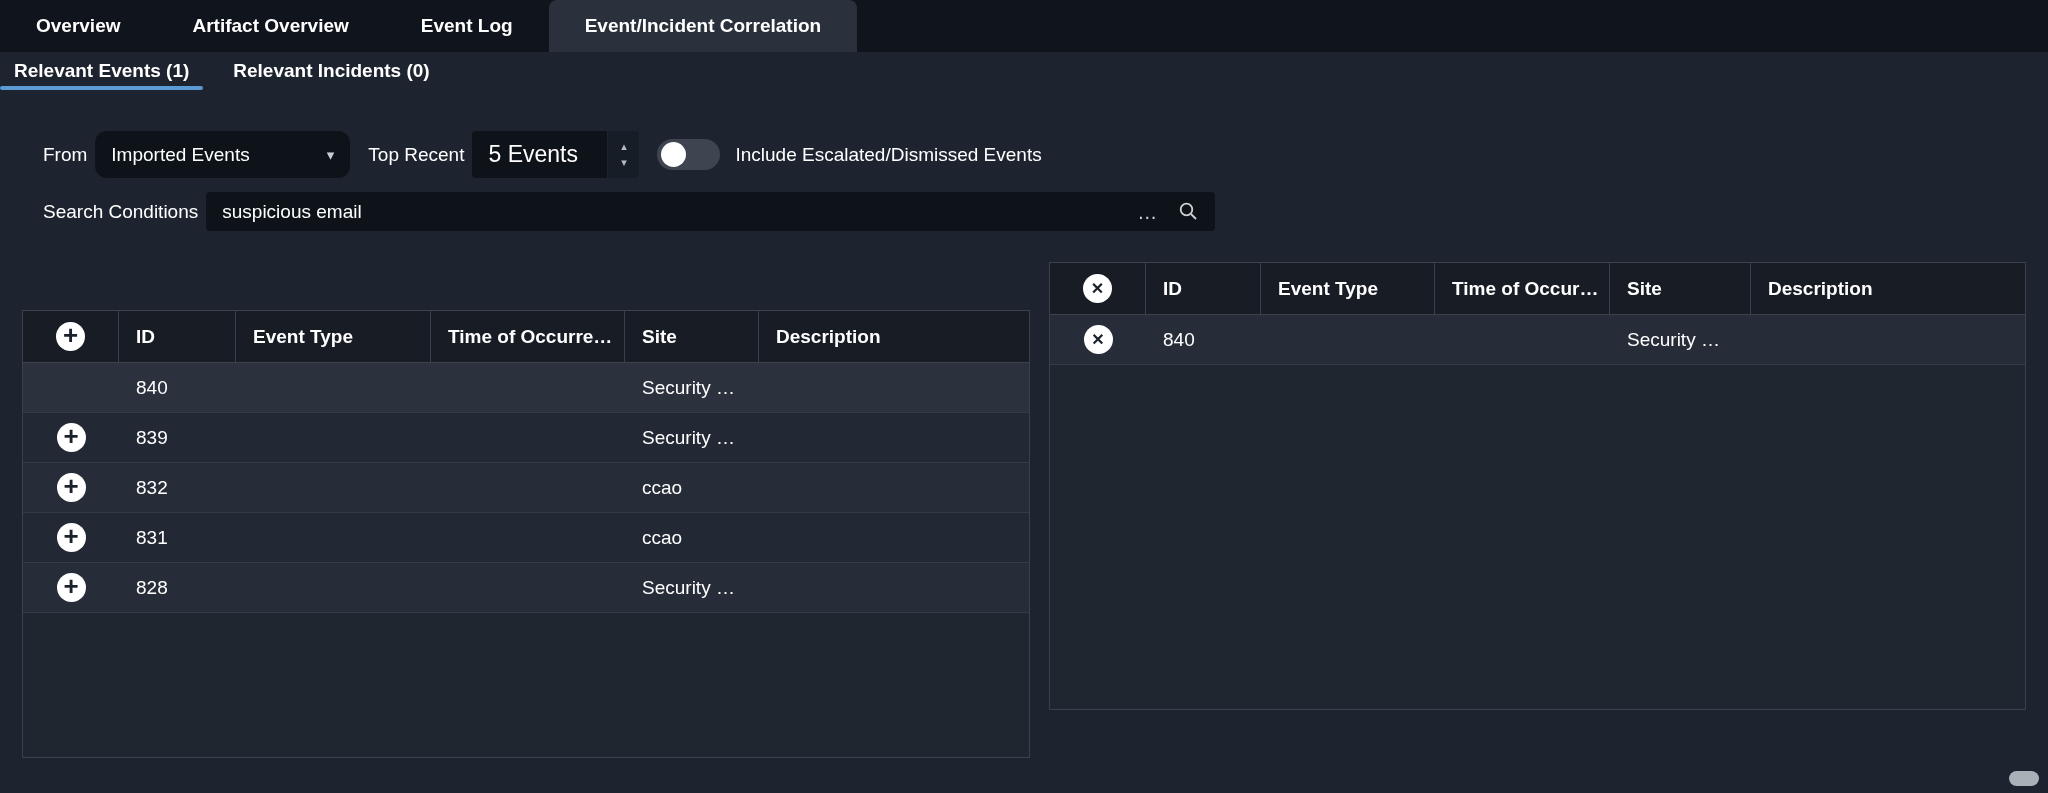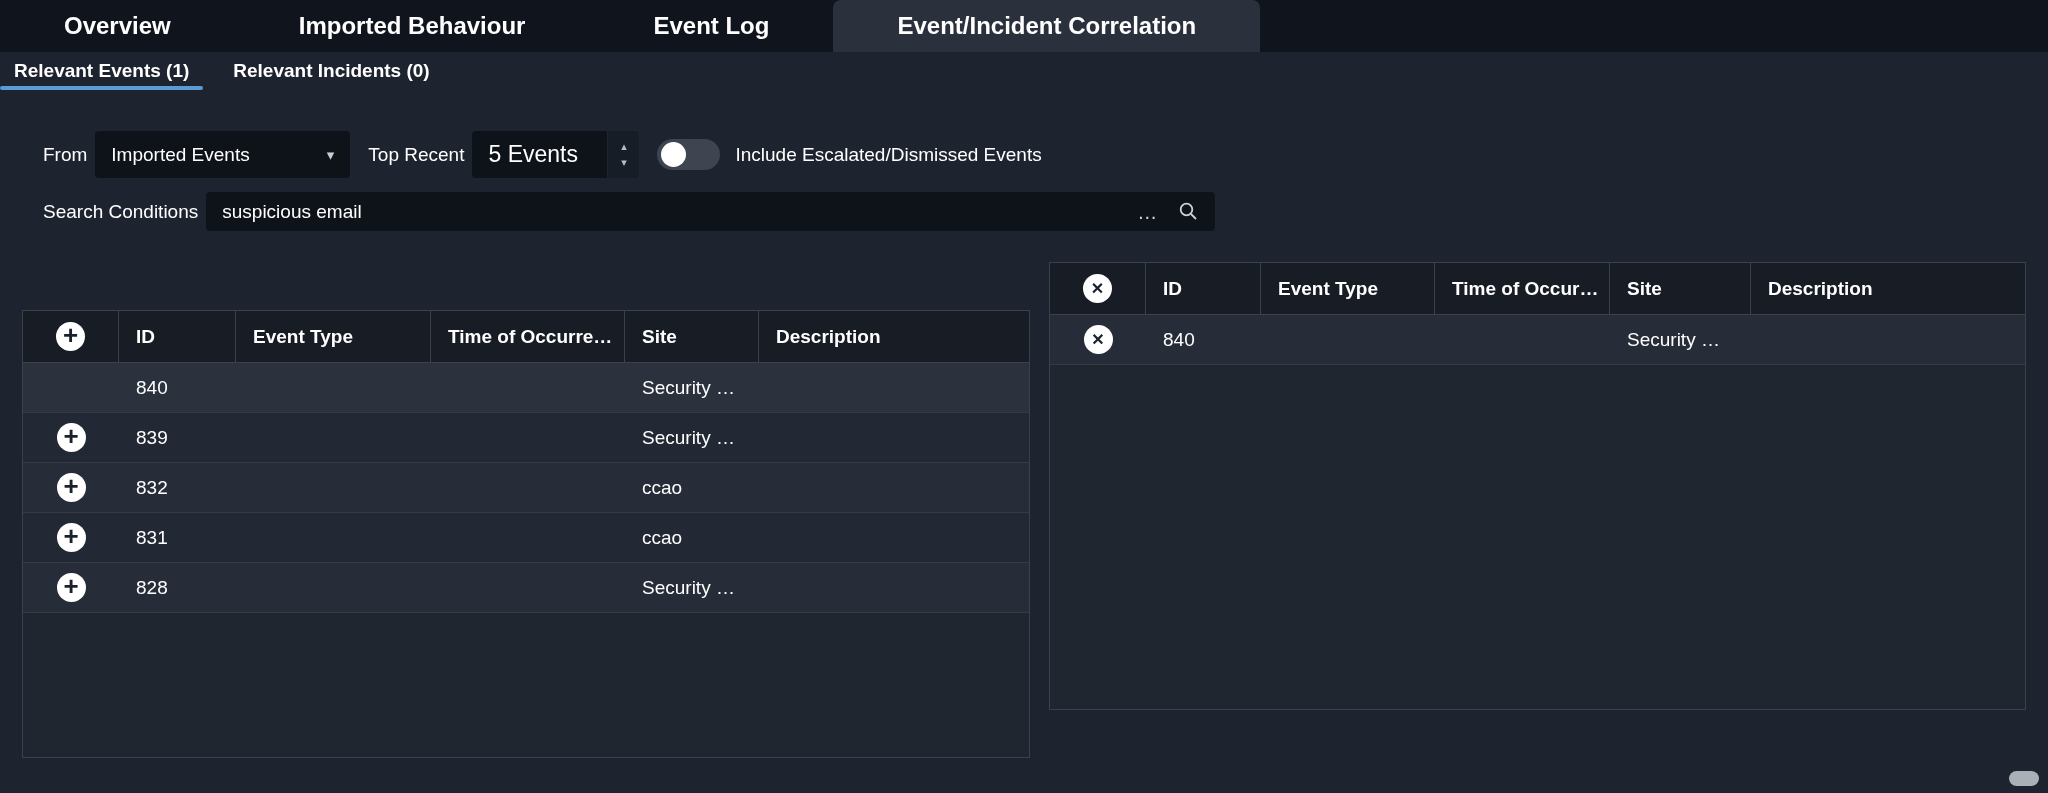--- a/index.html
+++ b/index.html
@@ -8,43 +8,43 @@
     font-family:"Liberation Sans", sans-serif;
     background:#1e242f;
     color:#ffffff;
     overflow:hidden;
   }
   .app { position:relative; width:2048px; height:793px; background:#1e242f; overflow:hidden; }
 
   
   .topbar { height:52px; background:#10141c; display:flex; align-items:stretch; }
   .tab {
-    display:flex; align-items:center; padding:0 64px;
-    font-size:24px; font-weight:700; white-space:nowrap; cursor:default;
+    display:flex; align-items:center; padding:0 36px;
+    font-size:19px; font-weight:700; white-space:nowrap; cursor:default;
   }
   .tab.active { background:#2b313c; border-radius:8px 8px 0 0; }
 
   
   .subbar { height:38px; display:flex; align-items:stretch; background:#1e242f; }
   .subtab {
     position:relative; display:flex; align-items:center; padding:0 14px;
     font-size:19px; font-weight:700; white-space:nowrap; cursor:default; margin-right:16px;
   }
   .subtab.active::after {
     content:""; position:absolute; left:0; right:0; bottom:0; height:4px;
     background:#5b9bd5; border-radius:2px;
   }
 
   
   .content { padding:0 22px; }
 
   .filter-row { margin-top:41px; margin-left:21px; display:flex; align-items:center; height:47px; }
   .flabel { font-size:19px; white-space:nowrap; }
   .select {
-    margin-left:8px; width:255px; height:47px; background:#0e1319; border-radius:4px;
+    margin-left:8px; width:255px; height:47px; background:#0e1319; border-radius:12px;
     display:flex; align-items:center; justify-content:space-between; padding:12px 16px;
     font-size:19px; cursor:pointer;
   }
   .caret { color:#c9cdd3; font-size:15px; line-height:1; }
   .lbl-gap { margin-left:18px; }
   .num-input {
     margin-left:8px; width:135px; height:47px; background:#0e1319; border-radius:4px 0 0 4px;
     display:flex; align-items:center; padding:0 16px; font-size:23px;
   }
   .spinner {
@@ -115,21 +115,21 @@
     border-radius:8px; background:#a9b0b8; cursor:pointer;
   }
 </style>
 </head>
 <body>
 
 <div class="app">
 
   <div class="topbar">
     <div class="tab">Overview</div>
-    <div class="tab">Imported Behaviour</div>
+    <div class="tab">Artifact Overview</div>
     <div class="tab">Event Log</div>
     <div class="tab active">Event/Incident Correlation</div>
   </div>
 
   <div class="subbar">
     <div class="subtab active">Relevant Events (1)</div>
     <div class="subtab">Relevant Incidents (0)</div>
   </div>
 
   <div class="content">

